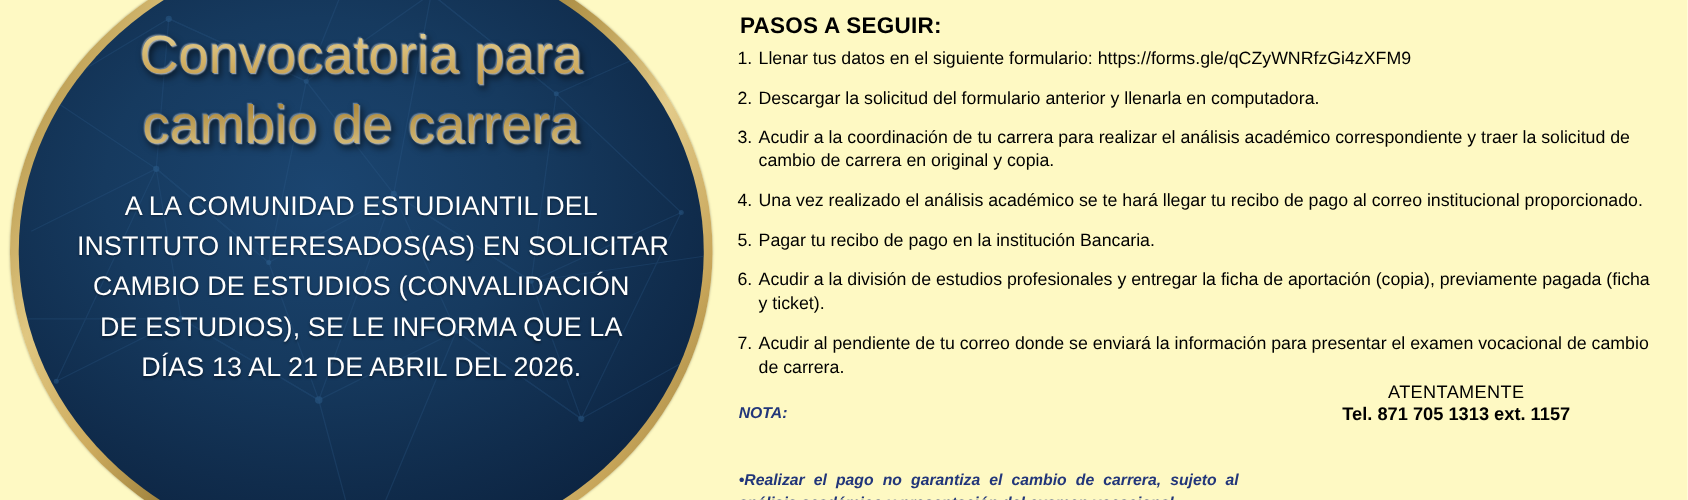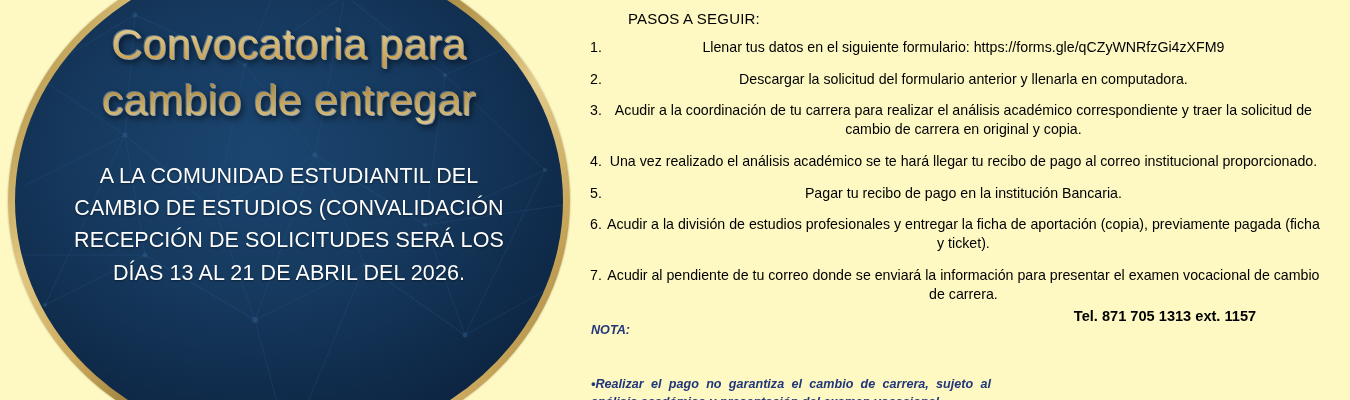--- a/index.html
+++ b/index.html
@@ -83,21 +83,21 @@
     -webkit-background-clip: text;
     background-clip: text;
     -webkit-text-fill-color: transparent;
     filter: drop-shadow(1px 1px 0 rgba(255,255,255,.55))
             drop-shadow(-1px -1px 0 rgba(255,255,255,.35))
             drop-shadow(2px 3px 3px rgba(0,0,0,.65));
     width: 470px;
   }
 
   .badge-body {
-    margin-top: 31px;
+    margin-top: 20px;
     width: 455px;
     text-align: center;
     color: #ffffff;
     font-size: 21.5px;
     line-height: 1.50;
     font-weight: 400;
     letter-spacing: .1px;
     text-shadow: 0 1px 2px rgba(0,0,0,.45);
   }
   .badge-body .ln { display: block; white-space: nowrap; }
@@ -108,43 +108,42 @@
     left: 590px;
     top: 0;
     width: 750px;
     height: 400px;
     color: #000000;
   }
   .steps-heading {
     position: absolute;
     left: 2px;
     top: 10px;
-    font-size: 15px;
-    font-weight: normal;
+    font-size: 18px;
+    font-weight: bold;
     letter-spacing: .2px;
-    margin-left: 36px;
   }
   .step-list {
     position: absolute;
     left: 0;
     top: 38px;
     width: 730px;
   }
   .step {
     display: flex;
     font-size: 14.2px;
     line-height: 1.32;
     margin-bottom: 13px;
   }
   .step .num {
     flex: 0 0 auto;
     padding-right: 5px;
     white-space: nowrap;
   }
-  .step .txt { flex: 1 1 auto; text-align: center; }
+  .step .txt { flex: 1 1 auto; }
 
   
   .nota {
     position: absolute;
     left: 1px;
     top: 322px;
     width: 400px;
     color: #22367a;
     font-size: 12.6px;
     font-style: italic;
@@ -221,26 +220,27 @@
           <circle cx="530" cy="215" r="2"></circle>
             <circle cx="20" cy="120" r="2"></circle>
           <circle cx="30" cy="350" r="2"></circle>
             <circle cx="520" cy="80" r="2"></circle>
         </g>
       </svg>
 
       <div class="badge-content">
         <div class="badge-title">
           <span>Convocatoria para</span><br>
-          <span>cambio de entregar</span>
+          <span>cambio de carrera</span>
         </div>
         <div class="badge-body">
           <span class="ln">A LA COMUNIDAD ESTUDIANTIL DEL</span>
+          <span class="ln">INSTITUTO INTERESADOS(AS) EN SOLICITAR</span>
           <span class="ln">CAMBIO DE ESTUDIOS (CONVALIDACIÓN</span>
-          <span class="ln">RECEPCIÓN DE SOLICITUDES SERÁ LOS</span>
+          <span class="ln">DE ESTUDIOS), SE LE INFORMA QUE LA</span>
           <span class="ln">DÍAS 13 AL 21 DE ABRIL DEL 2026.</span>
         </div>
       </div>
     </div>
   </div>
 
   <div class="steps">
 
     <div class="steps-heading">PASOS A SEGUIR:</div>
 
@@ -274,17 +274,18 @@
         <span class="txt">Acudir al pendiente de tu correo donde se enviará la información para presentar el examen vocacional de cambio de carrera.</span>
       </div>
     </div>
 
     <div class="nota">
       <div class="nota-label">NOTA:</div>
       <div class="nota-text">•Realizar el pago no garantiza el cambio de carrera, sujeto al análisis académico y presentación del examen vocacional.</div>
     </div>
 
     <div class="sign">
+      <div class="sign-atentamente">ATENTAMENTE</div>
       <div class="sign-tel">Tel. 871 705 1313 ext. 1157</div>
     </div>
 
   </div>
 </div>
 
 </body></html>

